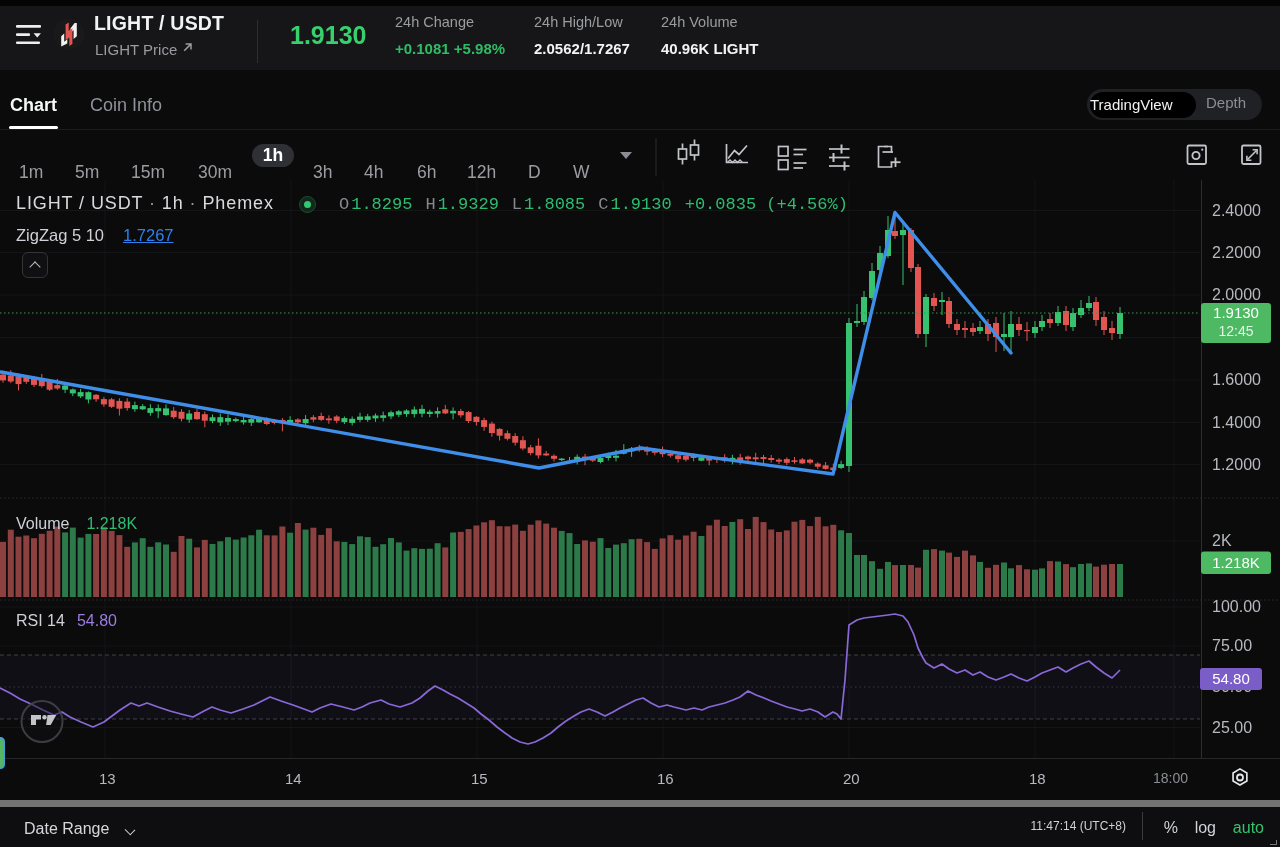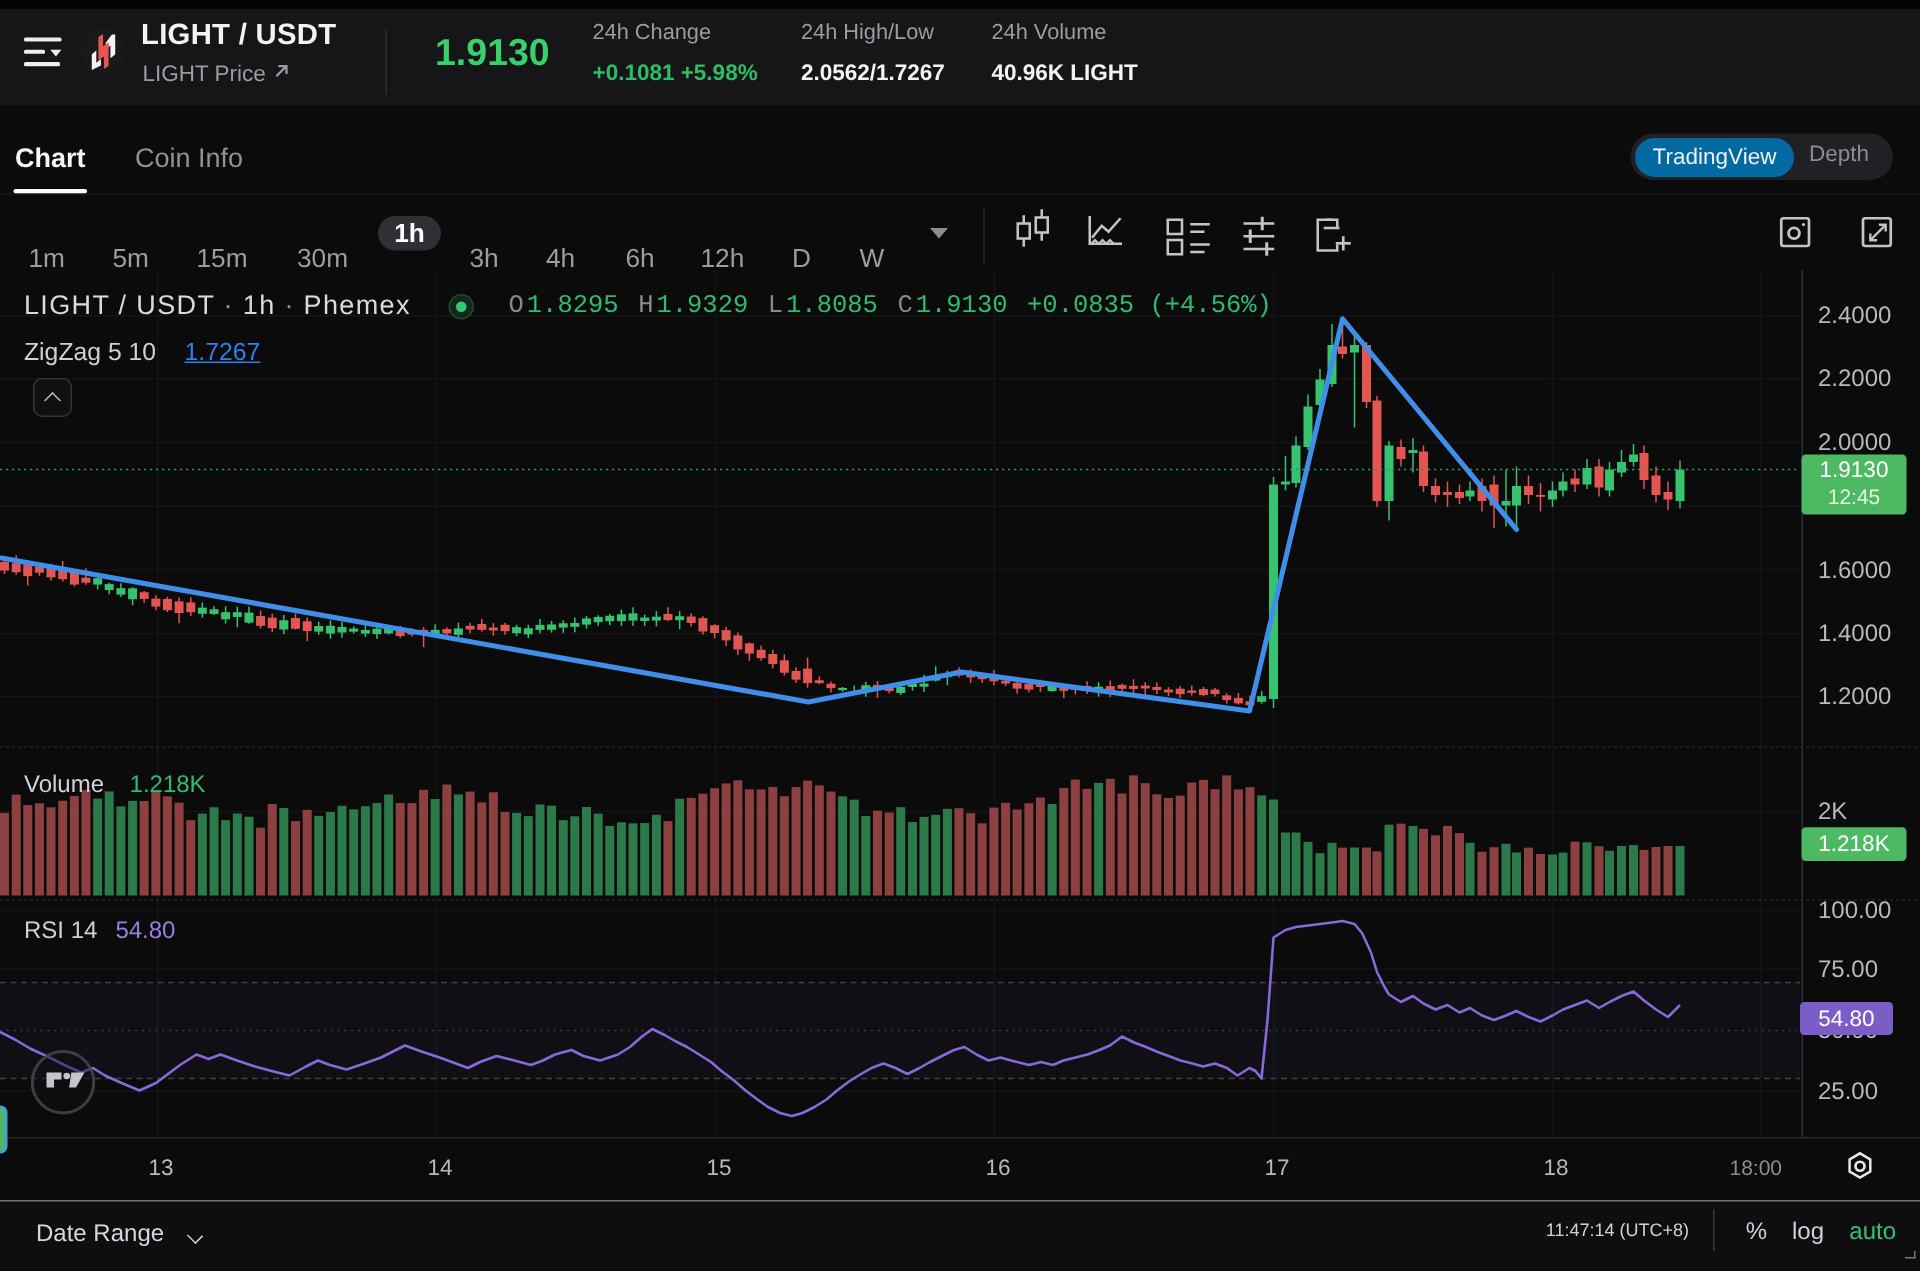--- a/index.html
+++ b/index.html
@@ -13,22 +13,22 @@
 .col { position:absolute; top:8px; }
 .collab { font-size:14.5px; color:#9a9ca1; margin-bottom:10px; }
 .colval { font-size:15px; font-weight:700; color:#f2f3f5; }
 .colval.g { color:#2ebd64; }
 #tabs { position:absolute; left:0; top:70px; width:1280px; height:60px; }
 .tab1 { position:absolute; left:10px; top:25px; font-size:18px; font-weight:700; color:#f5f6f7; }
 .tab2 { position:absolute; left:90px; top:25px; font-size:18px; color:#90929a; }
 .tabu { position:absolute; left:9px; top:55.5px; width:49px; height:3.5px; background:#fff; border-radius:2px; }
 .tabline { position:absolute; left:0; top:59px; width:1280px; height:1px; background:#1b1b1e; }
 .toggle { position:absolute; left:1087px; top:19px; width:175px; height:31px; background:#202125; border-radius:16px; }
-.tga { position:absolute; left:3px; top:2.5px; width:106px; height:26px; background:#0369a1; border-radius:13px;
-   color:#f0f1f3; font-size:15px; text-align:center; line-height:26px; }
+.tga { position:absolute; left:3px; top:2.5px; width:106px; height:26px; background:#000000; border-radius:13px;
+   color:#f0f1f3; font-size:15px; text-align:left; line-height:26px; }
 .tgb { position:absolute; right:16px; top:5px; color:#8b8d94; font-size:15px; }
 .tf { position:absolute; top:162px; font-size:17.5px; color:#9b9da2; }
 .tfpill { position:absolute; left:252px; top:144px; width:42px; height:23px; background:#2e3035; border-radius:12px;
    color:#fff; font-size:17.5px; font-weight:600; text-align:center; line-height:23px; }
 .caret { position:absolute; left:620px; top:152px; width:0; height:0;
    border-left:6px solid transparent; border-right:6px solid transparent; border-top:7px solid #8b8d94; }
 .leg1 { position:absolute; left:16px; top:193px; font-size:18px; letter-spacing:0.9px; color:#d9dadd; }
 .leg1 .sep { color:#9a9ca1; }
 .ohlc { position:absolute; left:339px; top:195px; font-size:17px; color:#2ebd70;font-family:Liberation Mono, monospace; }
 .ohlc b { color:#87898e; font-weight:400; padding-right:2px; }
@@ -41,21 +41,21 @@
   border-left:1.8px solid #b9bbc0; border-top:1.8px solid #b9bbc0; transform:rotate(45deg); }
 .vlab { position:absolute; left:16px; top:515px; font-size:16px; color:#cfd1d6; }
 .vlab b { color:#2ebd70; font-weight:400; margin-left:17px; }
 .rlab { position:absolute; left:16px; top:612px; font-size:16px; color:#cfd1d6; }
 .rlab b { color:#9b7ce0; font-weight:400; margin-left:12px; }
 .ax { font-size:16px; fill:#b7b9bf; font-family:"Liberation Sans",sans-serif; }
 .axw { font-size:15px; fill:#ffffff; font-family:"Liberation Sans",sans-serif; }
 .axw2 { font-size:14px; fill:#e4f4e7; font-family:"Liberation Sans",sans-serif; }
 #taxis { position:absolute; left:0; top:758px; width:1280px; height:42px; background:#0b0b0c; border-top:1px solid #26272b; }
 .tl { position:absolute; top:11px; font-size:15px; color:#b7b9bf; }
-#bbar { position:absolute; left:0; top:800px; width:1280px; height:47px; background:#0e0e10; border-top:1px solid #737373; }
+#bbar { position:absolute; left:0; top:800px; width:1280px; height:47px; background:#0e0e10; border-top:7px solid #737373; }
 .dr { position:absolute; left:24px; top:13px; font-size:16px; color:#d5d7dc; }
 .drc { position:absolute; left:126px; top:19px; width:8px; height:8px; border-right:1.8px solid #d5d7dc;
   border-bottom:1.8px solid #d5d7dc; transform:rotate(45deg) scale(1,0.9); }
 .clock { position:absolute; right:154px; top:12px; font-size:12px; color:#cfd2d8; }
 .bdiv { position:absolute; right:137px; top:5px; width:1px; height:28px; background:#3a3b3f; }
 .pct { position:absolute; right:102px; top:12px; font-size:16px; color:#cfd2d8; }
 .log { position:absolute; right:64px; top:12px; font-size:16px; color:#cfd2d8; }
 .auto { position:absolute; right:16px; top:12px; font-size:16px; color:#36c26f; }
 .corner { position:absolute; right:3px; top:33px; width:7px; height:5px;
   border-right:1.5px solid #76777c; border-bottom:1.5px solid #76777c; }
@@ -653,21 +653,21 @@
 <div class="ohlc"><b>O</b>1.8295<span></span><b>H</b>1.9329<span></span><b>L</b>1.8085<span></span><b>C</b>1.9130<span></span>+0.0835 (+4.56%)</div>
 <div class="leg2">ZigZag 5 10<b>1.7267</b></div>
 <div class="colbtn"></div>
 <div class="vlab">Volume<b>1.218K</b></div>
 <div class="rlab">RSI 14<b>54.80</b></div>
 <div id="taxis">
   <div class="tl" style="left:99px">13</div>
   <div class="tl" style="left:285px">14</div>
   <div class="tl" style="left:471px">15</div>
   <div class="tl" style="left:657px">16</div>
-  <div class="tl" style="left:843px">17</div>
+  <div class="tl" style="left:843px">20</div>
   <div class="tl" style="left:1029px">18</div>
   <div class="tl" style="left:1153px;color:#8b8d94;font-size:14px">18:00</div>
 </div>
 <svg width="26" height="24" viewBox="0 0 26 24" style="position:absolute;left:1227px;top:766px">
     <path d="M8.6 3.5 h8.8 l4.4 7.5 -4.4 7.5 h-8.8 L4.2 11 Z" transform="rotate(90 13 11) scale(0.92) translate(1.1 1)" fill="none" stroke="#e6e8ea" stroke-width="1.8"></path>
     <circle cx="13" cy="11.5" r="3" fill="none" stroke="#e6e8ea" stroke-width="1.8"></circle>
   </svg>
 <div id="bbar">
   <div class="dr">Date Range</div>
   <div class="drc"></div>

